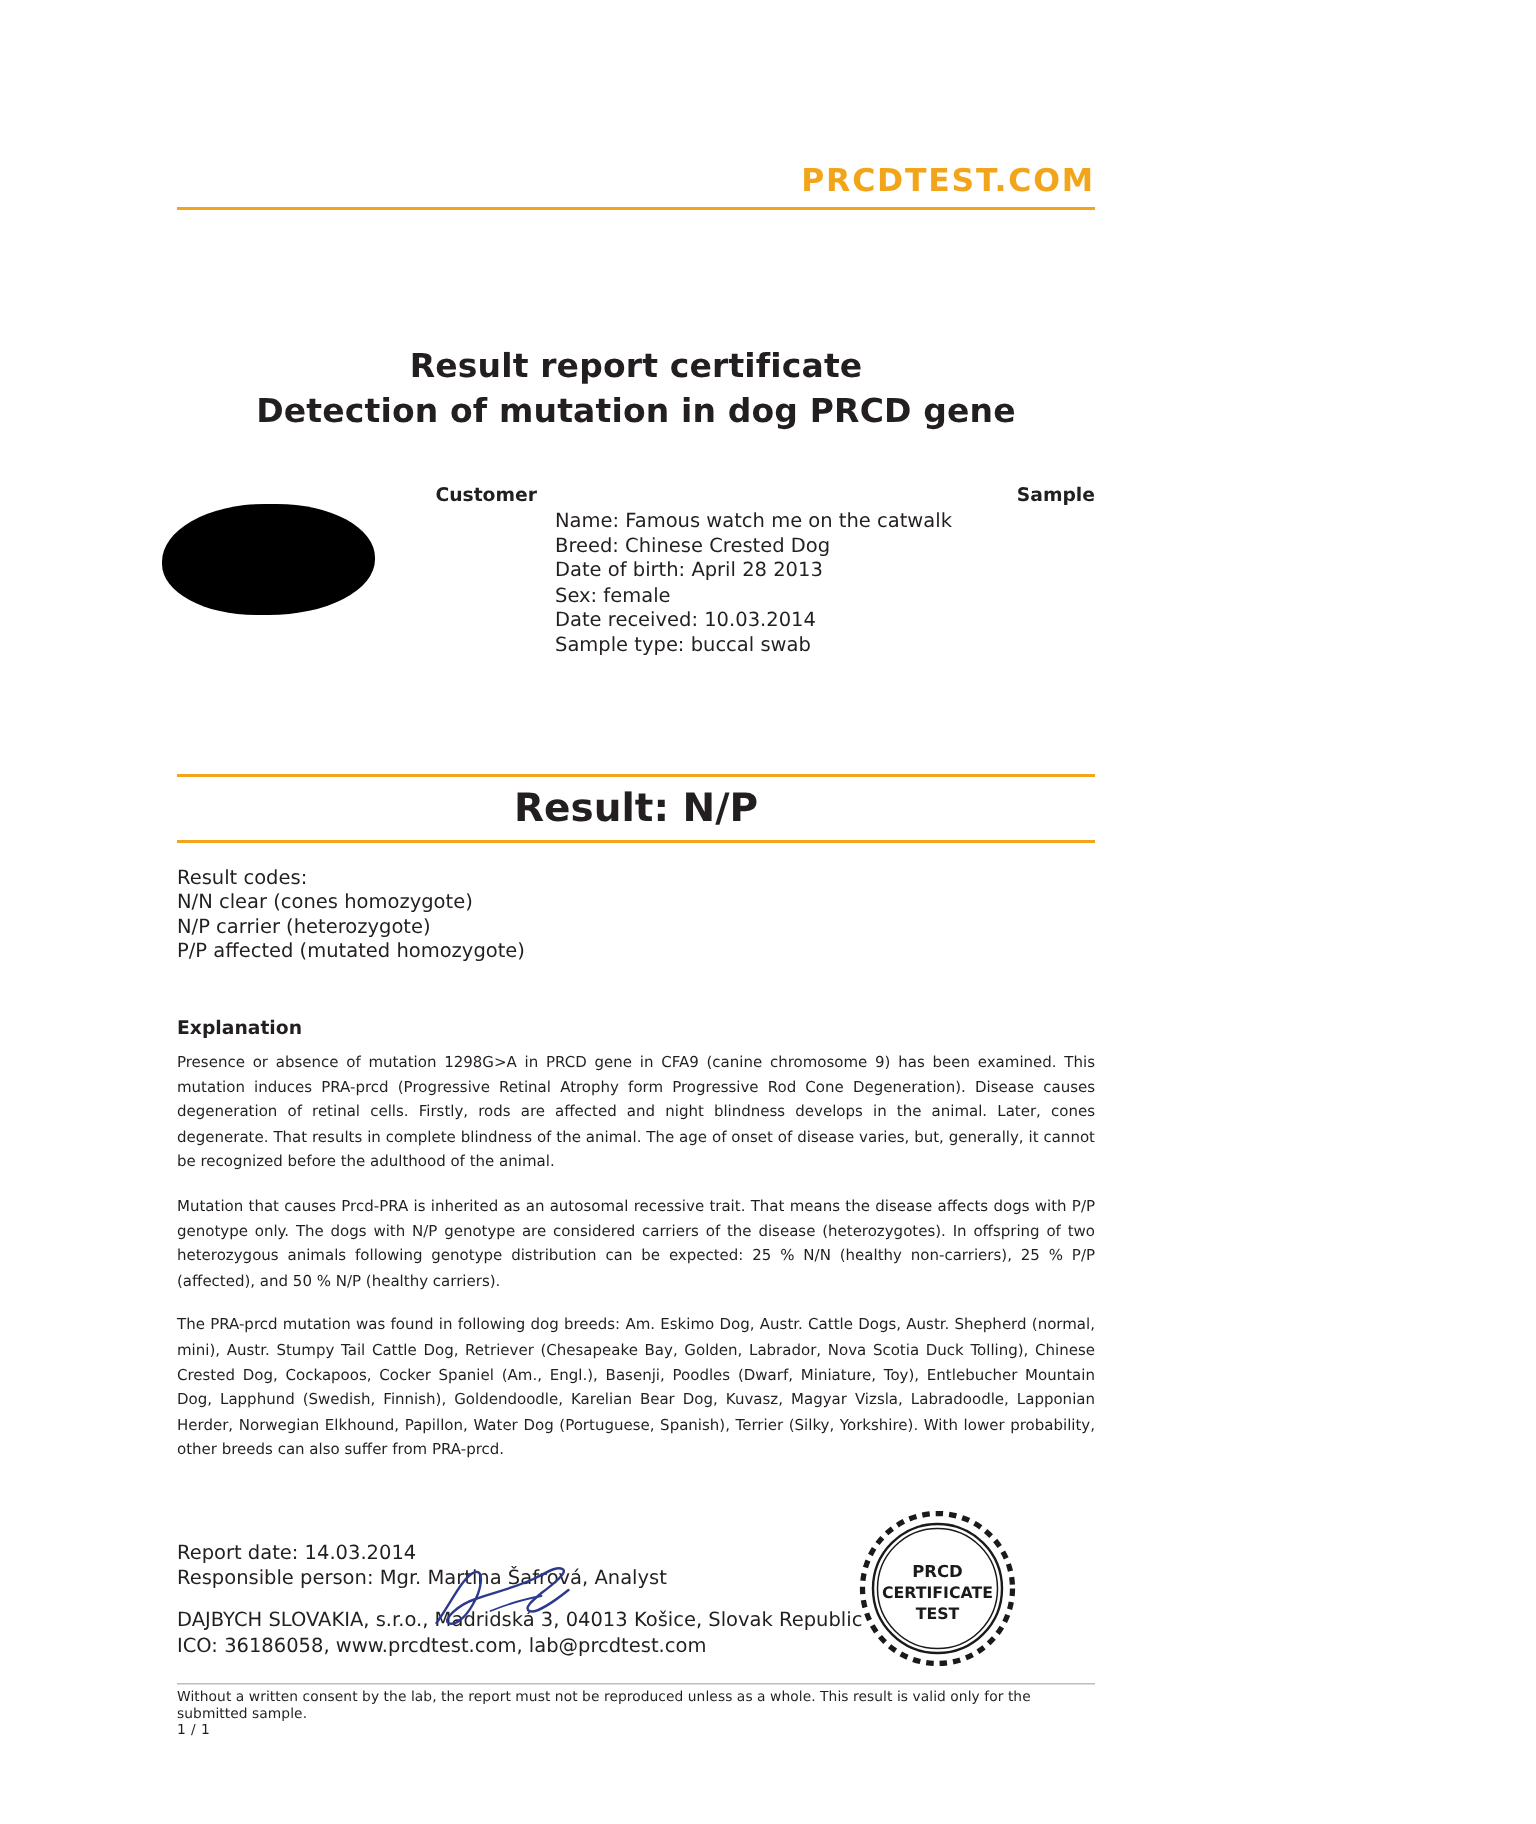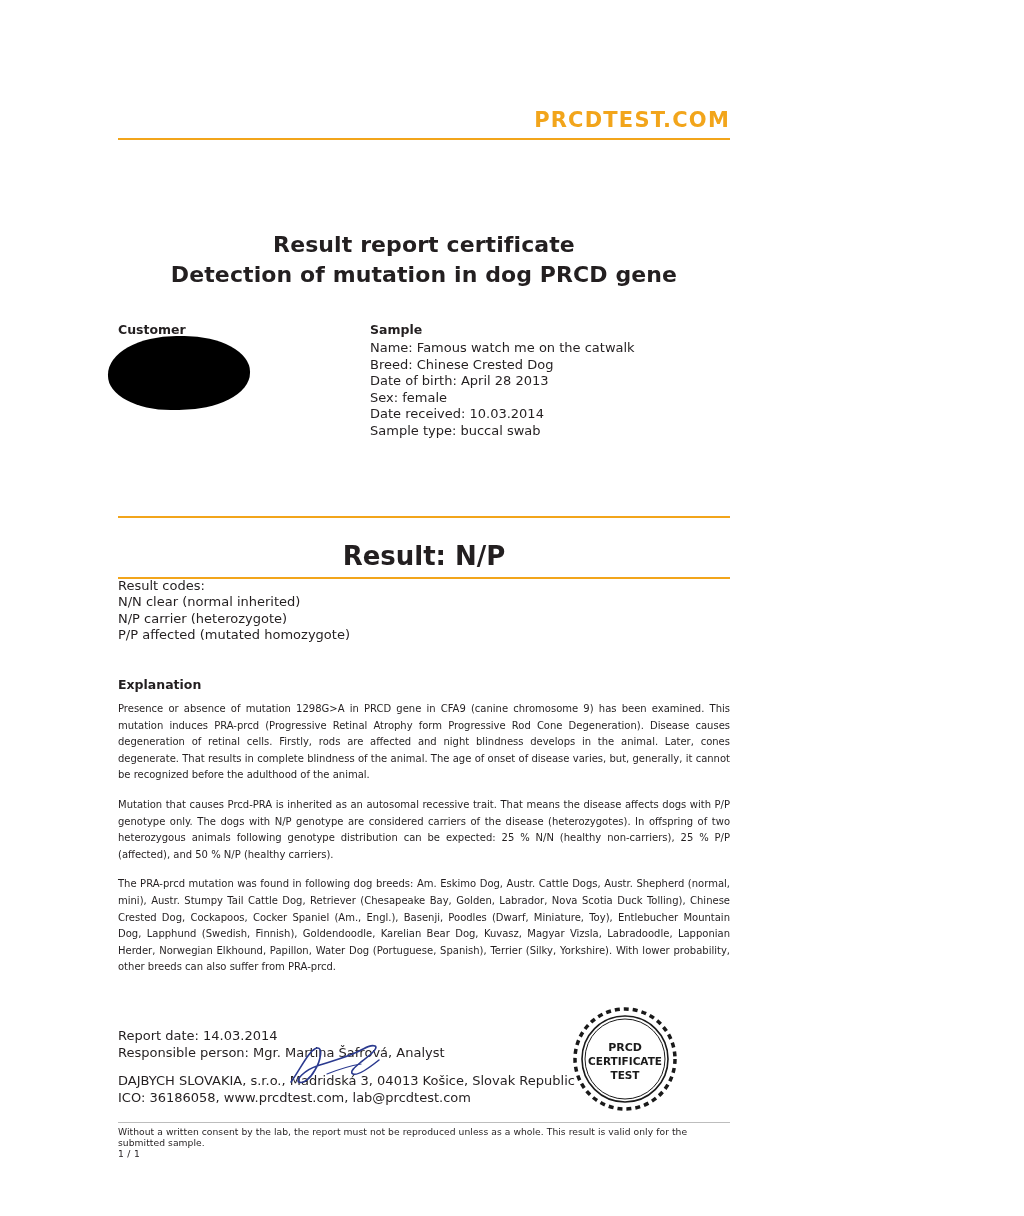--- a/index.html
+++ b/index.html
@@ -85,20 +85,21 @@
     position: absolute;
     left: 252px;
     top: 0;
     width: 360px;
   }
   .info-head {
     font-size: 12.5px;
     font-weight: bold;
     line-height: 16px;
     margin-bottom: 2px;
+    text-align: right;
   }
   .info-line {
     font-size: 13px;
     line-height: 16.5px;
   }
   .redaction {
     position: absolute;
     left: -10px;
     top: 14px;
     width: 142px;
@@ -117,21 +118,21 @@
   .band-rule {
     height: 2px;
     background: #f2a51b;
     width: 612px;
   }
   .result-text {
     text-align: center;
     font-size: 26px;
     font-weight: bold;
     line-height: 38px;
-    padding: 19px 0 2px 0;
+    padding: 2px 0 2px 0;
     color: #231f20;
   }
 
   
   .codes {
     position: absolute;
     left: 0;
     top: 578px;
     width: 612px;
   }
@@ -247,21 +248,21 @@
     </div>
 
     <div class="result-band">
       <div class="band-rule"></div>
       <div class="result-text">Result: N/P</div>
       <div class="band-rule"></div>
     </div>
 
     <div class="codes">
       <div>Result codes:</div>
-      <div>N/N clear (normal inherited)</div>
+      <div>N/N clear (cones homozygote)</div>
       <div>N/P carrier (heterozygote)</div>
       <div>P/P affected (mutated homozygote)</div>
     </div>
 
     <div class="explanation">
       <div class="exp-head">Explanation</div>
       <p class="exp-para">Presence or absence of mutation 1298G&gt;A in PRCD gene in CFA9 (canine chromosome 9) has been examined. This mutation induces PRA-prcd (Progressive Retinal Atrophy form Progressive Rod Cone Degeneration). Disease causes degeneration of retinal cells. Firstly, rods are affected and night blindness develops in the animal. Later, cones degenerate. That results in complete blindness of the animal. The age of onset of disease varies, but, generally, it cannot be recognized before the adulthood of the animal.</p>
       <p class="exp-para">Mutation that causes Prcd-PRA is inherited as an autosomal recessive trait. That means the disease affects dogs with P/P genotype only. The dogs with N/P genotype are considered carriers of the disease (heterozygotes). In offspring of two heterozygous animals following genotype distribution can be expected: 25 % N/N (healthy non-carriers), 25 % P/P (affected), and 50 % N/P (healthy carriers).</p>
       <p class="exp-para">The PRA-prcd mutation was found in following dog breeds: Am. Eskimo Dog, Austr. Cattle Dogs, Austr. Shepherd (normal, mini), Austr. Stumpy Tail Cattle Dog, Retriever (Chesapeake Bay, Golden, Labrador, Nova Scotia Duck Tolling), Chinese Crested Dog, Cockapoos, Cocker Spaniel (Am., Engl.), Basenji, Poodles (Dwarf, Miniature, Toy), Entlebucher Mountain Dog, Lapphund (Swedish, Finnish), Goldendoodle, Karelian Bear Dog, Kuvasz, Magyar Vizsla, Labradoodle, Lapponian Herder, Norwegian Elkhound, Papillon, Water Dog (Portuguese, Spanish), Terrier (Silky, Yorkshire). With lower probability, other breeds can also suffer from PRA-prcd.</p>
     </div>

